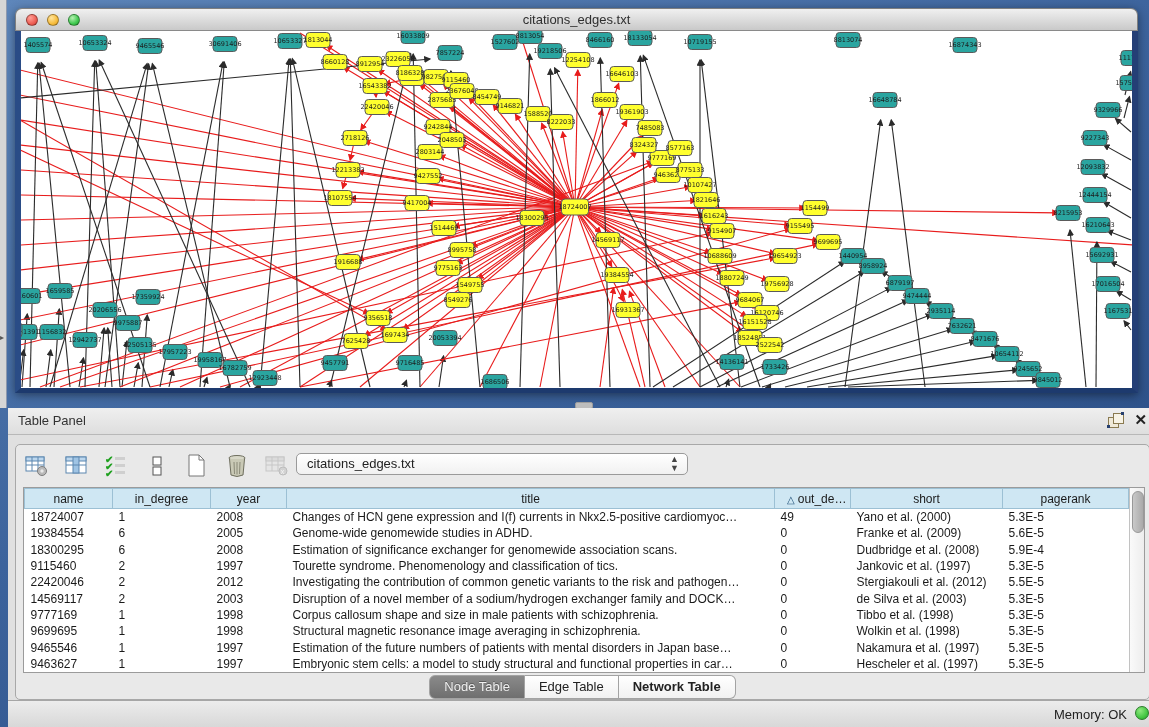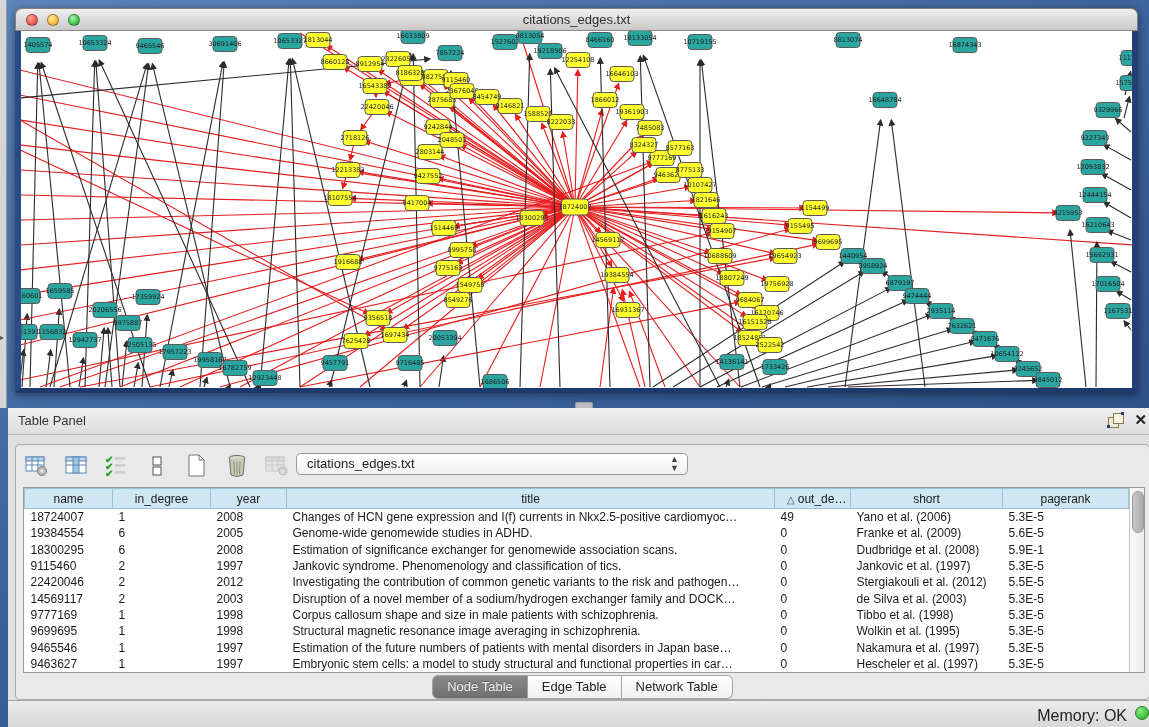--- a/index.html
+++ b/index.html
@@ -48,25 +48,25 @@
   table.grid th{background:#cfe7f3;border:1px solid #9cc0d4;font-weight:normal;font-size:12px;height:19px;padding:0 12px;overflow:hidden;white-space:nowrap;}
   table.grid td{height:16px;padding:0 6px;overflow:hidden;white-space:nowrap;border:none;}
   .sortmark{color:#23537a;font-size:10px;margin-right:3px;}
   .vscroll{width:16px;background:linear-gradient(90deg,#fafafa,#ededed);border-left:1px solid #c2c2c2;position:relative;}
   .vthumb{position:absolute;left:2px;top:3px;width:10px;height:40px;border-radius:6px;background:linear-gradient(90deg,#c9c9c9,#a9a9a9);border:1px solid #989898;}
   
   .tabs-row{position:absolute;left:0;right:0;top:230px;display:flex;justify-content:center;}
   .seg{font-size:13px;color:#222;background:linear-gradient(#ffffff,#f1f1f1);border:1px solid #a3a3a3;border-left:none;
     padding:3px 14px 4px 14px;}
   .seg:first-child{border-left:1px solid #a3a3a3;border-radius:6px 0 0 6px;}
-  .seg:last-child{border-radius:0 6px 6px 0;}
+  .seg:last-child{border-radius:0 6px 6px 0;font-weight:bold;}
   .seg.active{background:linear-gradient(#8a8a8a,#6f6f6f);color:#efefef;text-shadow:0 -1px 0 rgba(0,0,0,.3);text-align:center;}
   
   .status-bar{position:absolute;left:0;right:0;top:292px;height:27px;background:linear-gradient(#ececec,#d7d7d7);border-top:1px solid #a6a6a6;}
-  .memory{position:absolute;right:30px;top:6px;font-size:16px;color:#222;}
+  .memory{position:absolute;right:30px;top:6px;font-size:13px;color:#222;}
   .memdot{position:absolute;right:8px;top:5px;width:14px;height:14px;border-radius:50%;background:radial-gradient(circle at 35% 30%,#8ee87e,#3fc43f 65%,#2e8f2e);border:1px solid #2a7a2a;box-sizing:border-box;}
 </style>
 </head>
 <body>
 
 <div class="left-strip">
   <span class="strip-arrow">▸</span>
 </div>
 
 <div class="net-window">
@@ -869,46 +869,46 @@
               <th>pagerank</th>
             </tr>
           </thead>
         <tbody id="tbody">
             <tr>
               <td>18724007</td>
               <td>1</td>
               <td>2008</td>
               <td>Changes of HCN gene expression and I(f) currents in Nkx2.5-positive cardiomyoc…</td>
               <td>49</td>
-              <td>Yano et al. (2006)</td>
+              <td>Yano et al. (2000)</td>
               <td>5.3E-5</td>
             </tr>
             <tr>
               <td>19384554</td>
               <td>6</td>
               <td>2005</td>
               <td>Genome-wide genomewide studies in ADHD.</td>
               <td>0</td>
               <td>Franke et al. (2009)</td>
               <td>5.6E-5</td>
             </tr>
             <tr>
               <td>18300295</td>
               <td>6</td>
               <td>2008</td>
               <td>Estimation of significance exchanger for genomewide association scans.</td>
               <td>0</td>
               <td>Dudbridge et al. (2008)</td>
-              <td>5.9E-1</td>
+              <td>5.9E-4</td>
             </tr>
             <tr>
               <td>9115460</td>
               <td>2</td>
               <td>1997</td>
-              <td>Jankovic syndrome. Phenomenology and classification of tics.</td>
+              <td>Tourette syndrome. Phenomenology and classification of tics.</td>
               <td>0</td>
               <td>Jankovic et al. (1997)</td>
               <td>5.3E-5</td>
             </tr>
             <tr>
               <td>22420046</td>
               <td>2</td>
               <td>2012</td>
               <td>Investigating the contribution of common genetic variants to the risk and pathogen…</td>
               <td>0</td>
@@ -932,21 +932,21 @@
               <td>0</td>
               <td>Tibbo et al. (1998)</td>
               <td>5.3E-5</td>
             </tr>
             <tr>
               <td>9699695</td>
               <td>1</td>
               <td>1998</td>
               <td>Structural magnetic resonance image averaging in schizophrenia.</td>
               <td>0</td>
-              <td>Wolkin et al. (1995)</td>
+              <td>Wolkin et al. (1998)</td>
               <td>5.3E-5</td>
             </tr>
             <tr>
               <td>9465546</td>
               <td>1</td>
               <td>1997</td>
               <td>Estimation of the future numbers of patients with mental disorders in Japan base…</td>
               <td>0</td>
               <td>Nakamura et al. (1997)</td>
               <td>5.3E-5</td>

